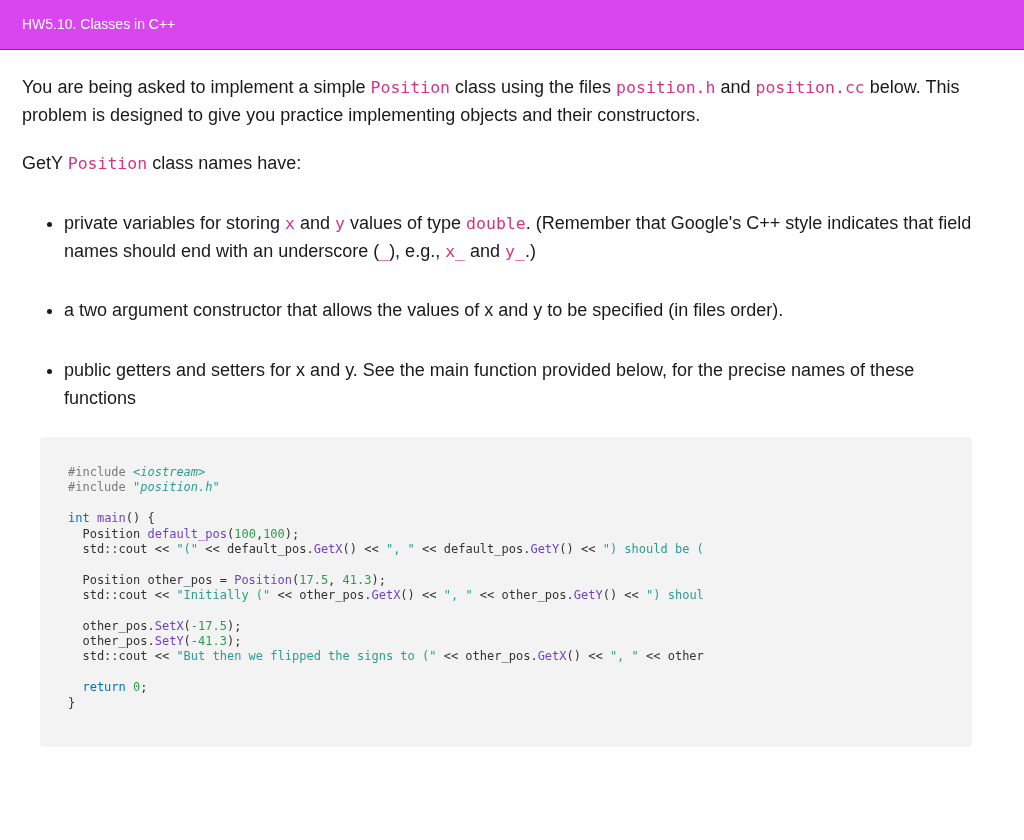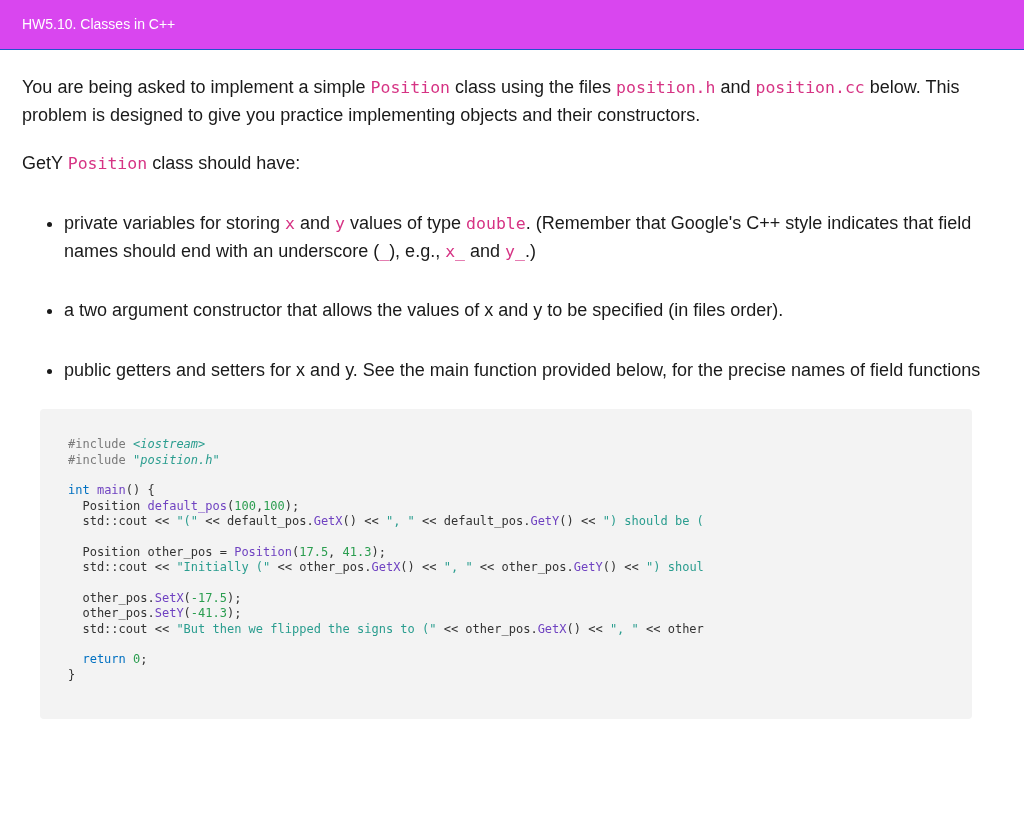--- a/index.html
+++ b/index.html
@@ -65,29 +65,29 @@
   <span>HW5.10. Classes in C++</span>
 </div>
 
 <div class="content">
 
   <p>
     <span>You are being asked to implement a simple </span><code class="inline">Position</code><span> class using the files </span><code class="inline">position.h</code><span> and </span><code class="inline">position.cc</code><span> below. This problem is designed to give you practice implementing objects and their constructors.</span>
   </p>
 
   <p>
-    <span>GetY </span><code class="inline">Position</code><span> class should have:</span>
+    <span>GetY </span><code class="inline">Position</code><span> class names have:</span>
   </p>
 
   <ul>
     <li>
       <span>private variables for storing </span><code class="inline">x</code><span> and </span><code class="inline">y</code><span> values of type </span><code class="inline">double</code><span>. (Remember that Google's C++ style indicates that field names should end with an underscore (</span><code class="inline">_</code><span>), e.g., </span><code class="inline">x_</code><span> and </span><code class="inline">y_</code><span>.)</span>
     </li>
     <li>a two argument constructor that allows the values of x and y to be specified (in files order).</li>
-    <li>public getters and setters for x and y. See the main function provided below, for the precise names of field functions</li>
+    <li>public getters and setters for x and y. See the main function provided below, for the precise names of these functions</li>
   </ul>
 
   <div class="codeblock"><span class="tok-pp">#include </span><span class="tok-ang">&lt;iostream&gt;</span>
 <span class="tok-pp">#include </span><span class="tok-ang">"position.h"</span>
 
 <span class="tok-kw">int</span><span class="tok-fn"> main</span><span class="tok-id">() {</span>
 <span class="tok-id">  Position </span><span class="tok-fn">default_pos</span><span class="tok-id">(</span><span class="tok-num">100</span><span class="tok-id">,</span><span class="tok-num">100</span><span class="tok-id">);</span>
 <span class="tok-id">  std::cout &lt;&lt; </span><span class="tok-str">"("</span><span class="tok-id"> &lt;&lt; default_pos.</span><span class="tok-fn">GetX</span><span class="tok-id">() &lt;&lt; </span><span class="tok-str">", "</span><span class="tok-id"> &lt;&lt; default_pos.</span><span class="tok-fn">GetY</span><span class="tok-id">() &lt;&lt; </span><span class="tok-str">") should be (</span>
 
 <span class="tok-id">  Position other_pos = </span><span class="tok-fn">Position</span><span class="tok-id">(</span><span class="tok-num">17.5</span><span class="tok-id">, </span><span class="tok-num">41.3</span><span class="tok-id">);</span>

